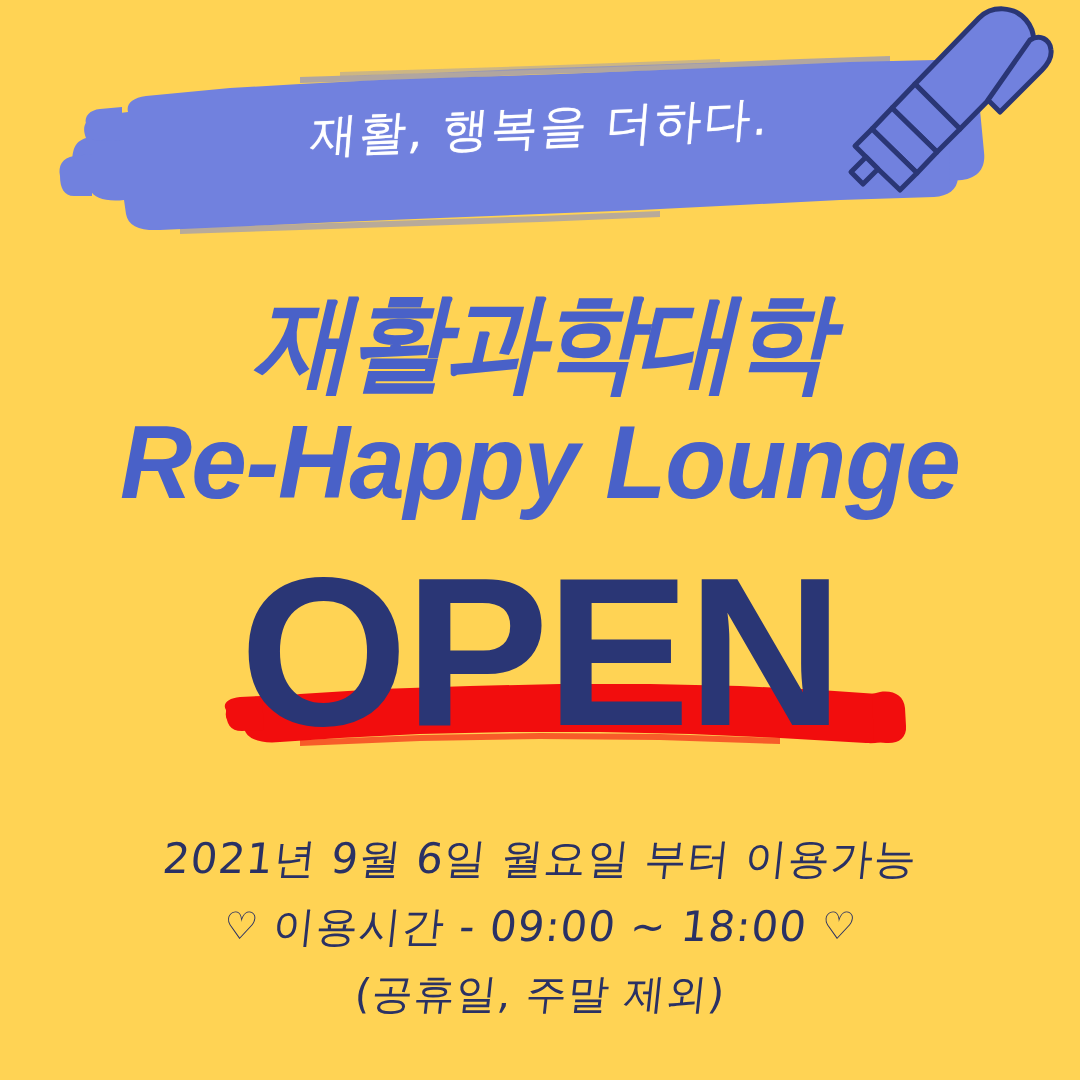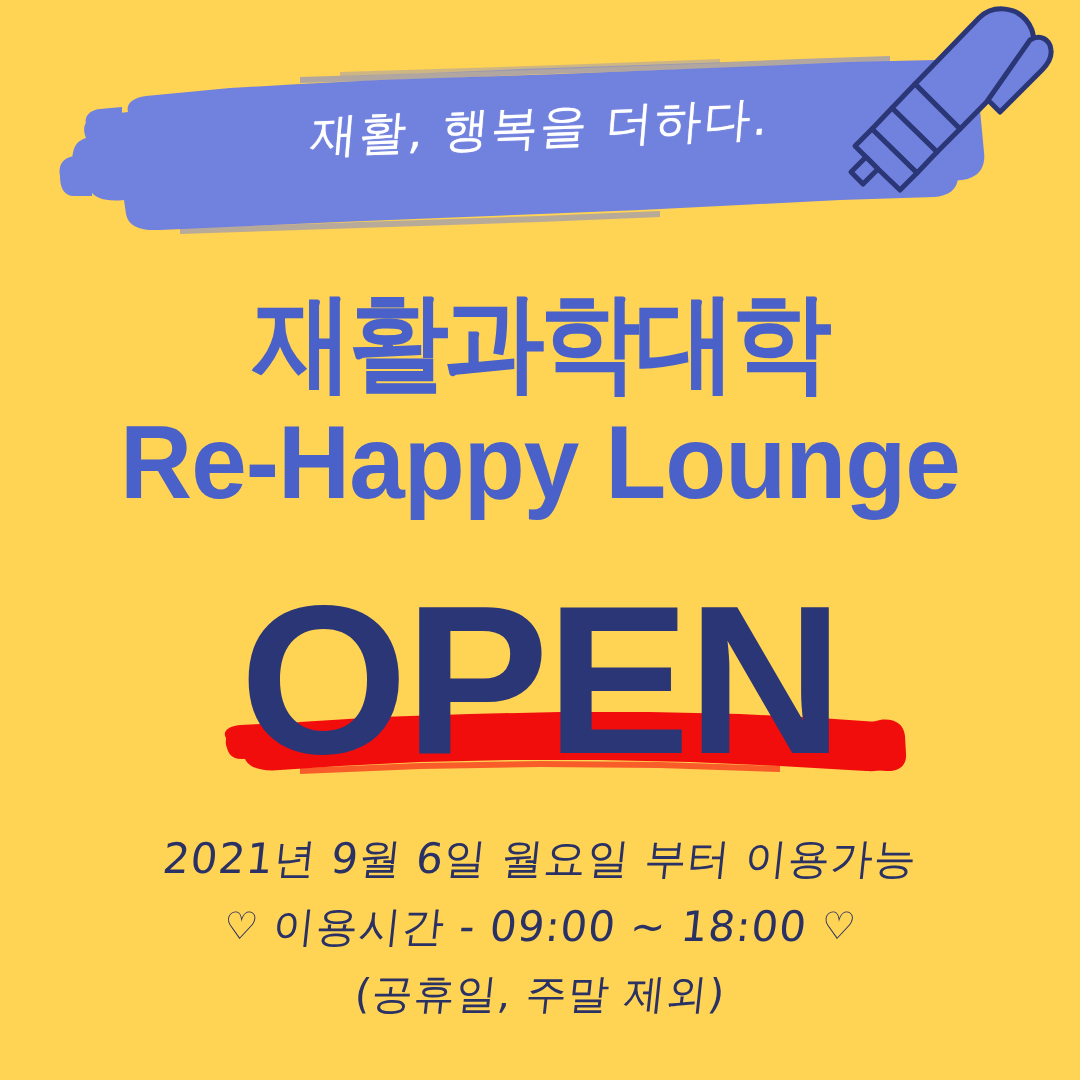--- a/index.html
+++ b/index.html
@@ -48,20 +48,21 @@
     text-shadow: 0 0 1px rgba(255,255,255,.7);
   }
 
   
   #headline-block {
     position: absolute;
     left: 0;
     top: 288px;
     width: 1080px;
     text-align: center;
+    font-style: italic;
   }
   #title-kr {
     color: #4961C8;
     font-family: "DejaVu Sans", sans-serif;
     font-weight: 700;
     font-size: 108px;
     line-height: 1.0;
     letter-spacing: -5px;
     transform: scaleX(.93);
     white-space: nowrap;
@@ -75,21 +76,21 @@
     line-height: 1.0;
     letter-spacing: -1px;
     transform: scaleX(.96);
     white-space: nowrap;
   }
 
   
   #open-area {
     position: absolute;
     left: 0;
-    top: 562px;
+    top: 534px;
     width: 1080px;
     height: 250px;
   }
   #red-underline {
     position: absolute;
     left: 0;
     top: 0;
     width: 1080px;
     height: 250px;
   }

